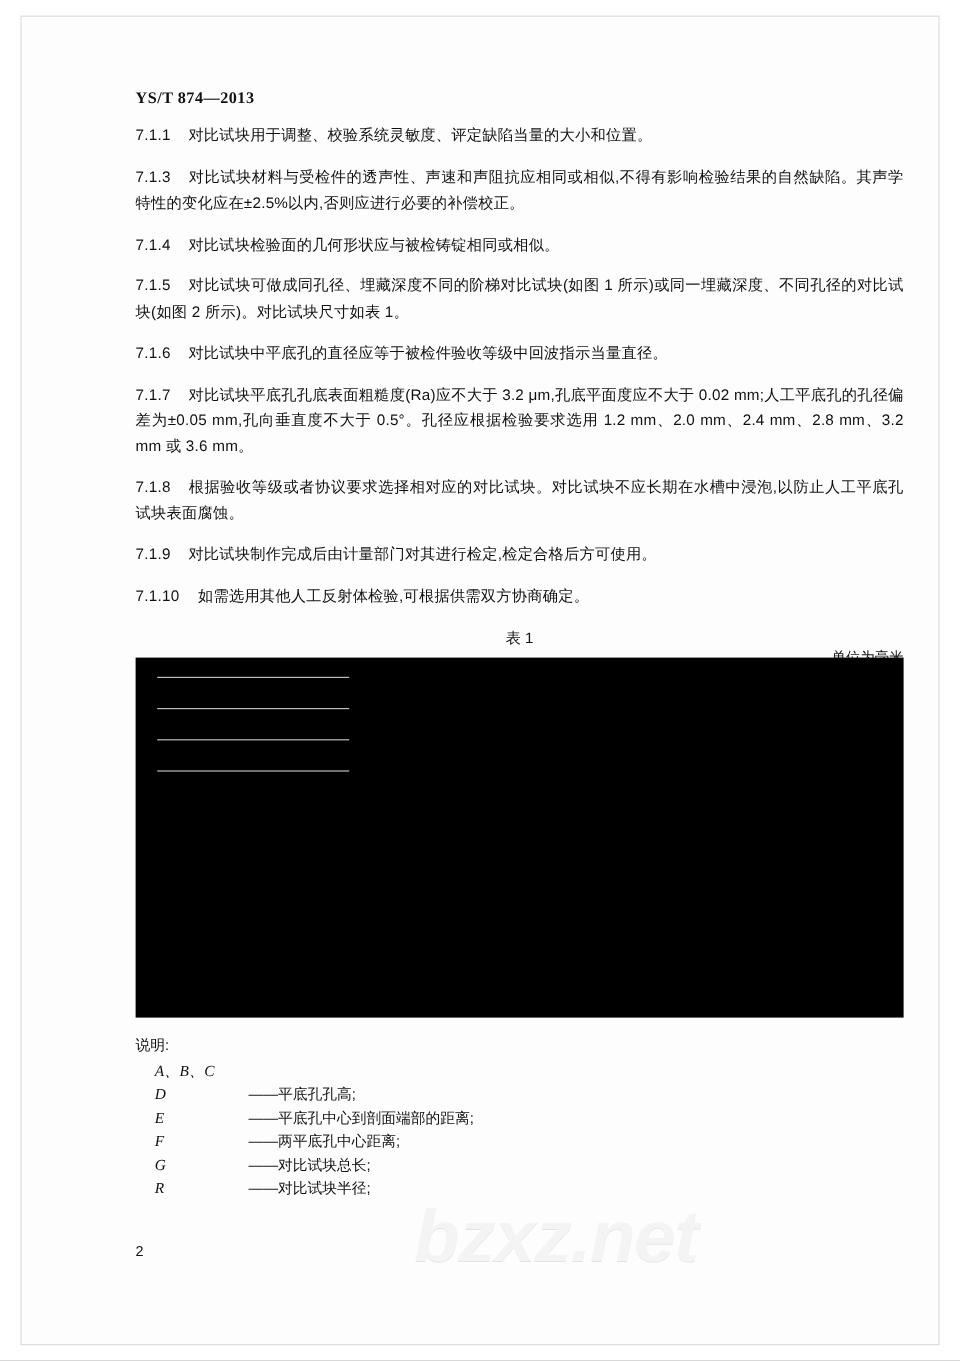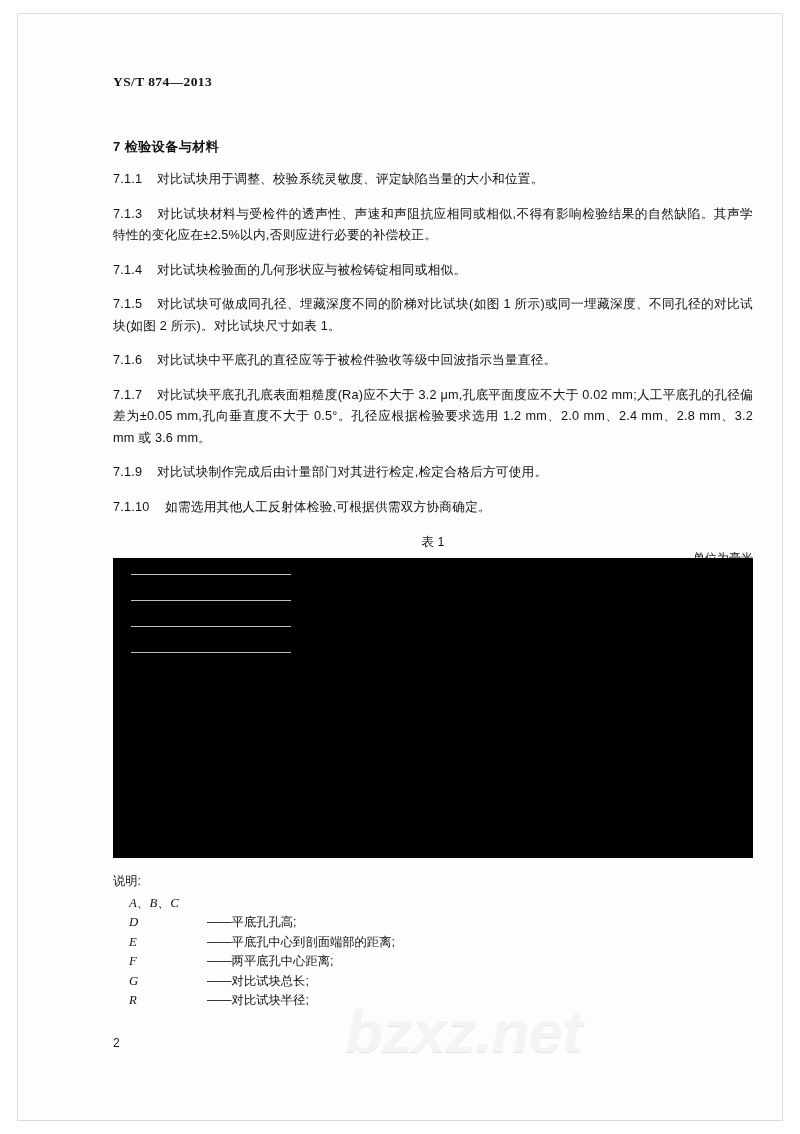--- a/index.html
+++ b/index.html
@@ -159,39 +159,41 @@
 </head>
 <body>
 
 <div class="page">
   <div class="sheet">
 
     <div class="content">
 
       <div class="header-code">YS/T 874—2013</div>
 
-      <div class="h1">7  检验设备与材料</div>
 
       <p class="para">
         <span class="num">7.1.1</span><span>对比试块用于调整、校验系统灵敏度、评定缺陷当量的大小和位置。</span>
       </p>
       <p class="para">
         <span class="num">7.1.3</span><span>对比试块材料与受检件的透声性、声速和声阻抗应相同或相似,不得有影响检验结果的自然缺陷。其声学特性的变化应在±2.5%以内,否则应进行必要的补偿校正。</span>
       </p>
       <p class="para">
         <span class="num">7.1.4</span><span>对比试块检验面的几何形状应与被检铸锭相同或相似。</span>
       </p>
       <p class="para">
         <span class="num">7.1.5</span><span>对比试块可做成同孔径、埋藏深度不同的阶梯对比试块(如图 1 所示)或同一埋藏深度、不同孔径的对比试块(如图 2 所示)。对比试块尺寸如表 1。</span>
       </p>
       <p class="para">
         <span class="num">7.1.6</span><span>对比试块中平底孔的直径应等于被检件验收等级中回波指示当量直径。</span>
       </p>
       <p class="para">
         <span class="num">7.1.7</span><span>对比试块平底孔孔底表面粗糙度(Ra)应不大于 3.2 μm,孔底平面度应不大于 0.02 mm;人工平底孔的孔径偏差为±0.05 mm,孔向垂直度不大于 0.5°。孔径应根据检验要求选用 1.2 mm、2.0 mm、2.4 mm、2.8 mm、3.2 mm 或 3.6 mm。</span>
+      </p>
+      <p class="para">
+        <span class="num">7.1.8</span><span>根据验收等级或者协议要求选择相对应的对比试块。对比试块不应长期在水槽中浸泡,以防止人工平底孔试块表面腐蚀。</span>
       </p>
       <p class="para">
         <span class="num">7.1.9</span><span>对比试块制作完成后由计量部门对其进行检定,检定合格后方可使用。</span>
       </p>
       <p class="para">
         <span class="num wide">7.1.10</span><span>如需选用其他人工反射体检验,可根据供需双方协商确定。</span>
       </p>
 
       <div class="table-caption-row">
         <div class="table-caption">表 1</div>

